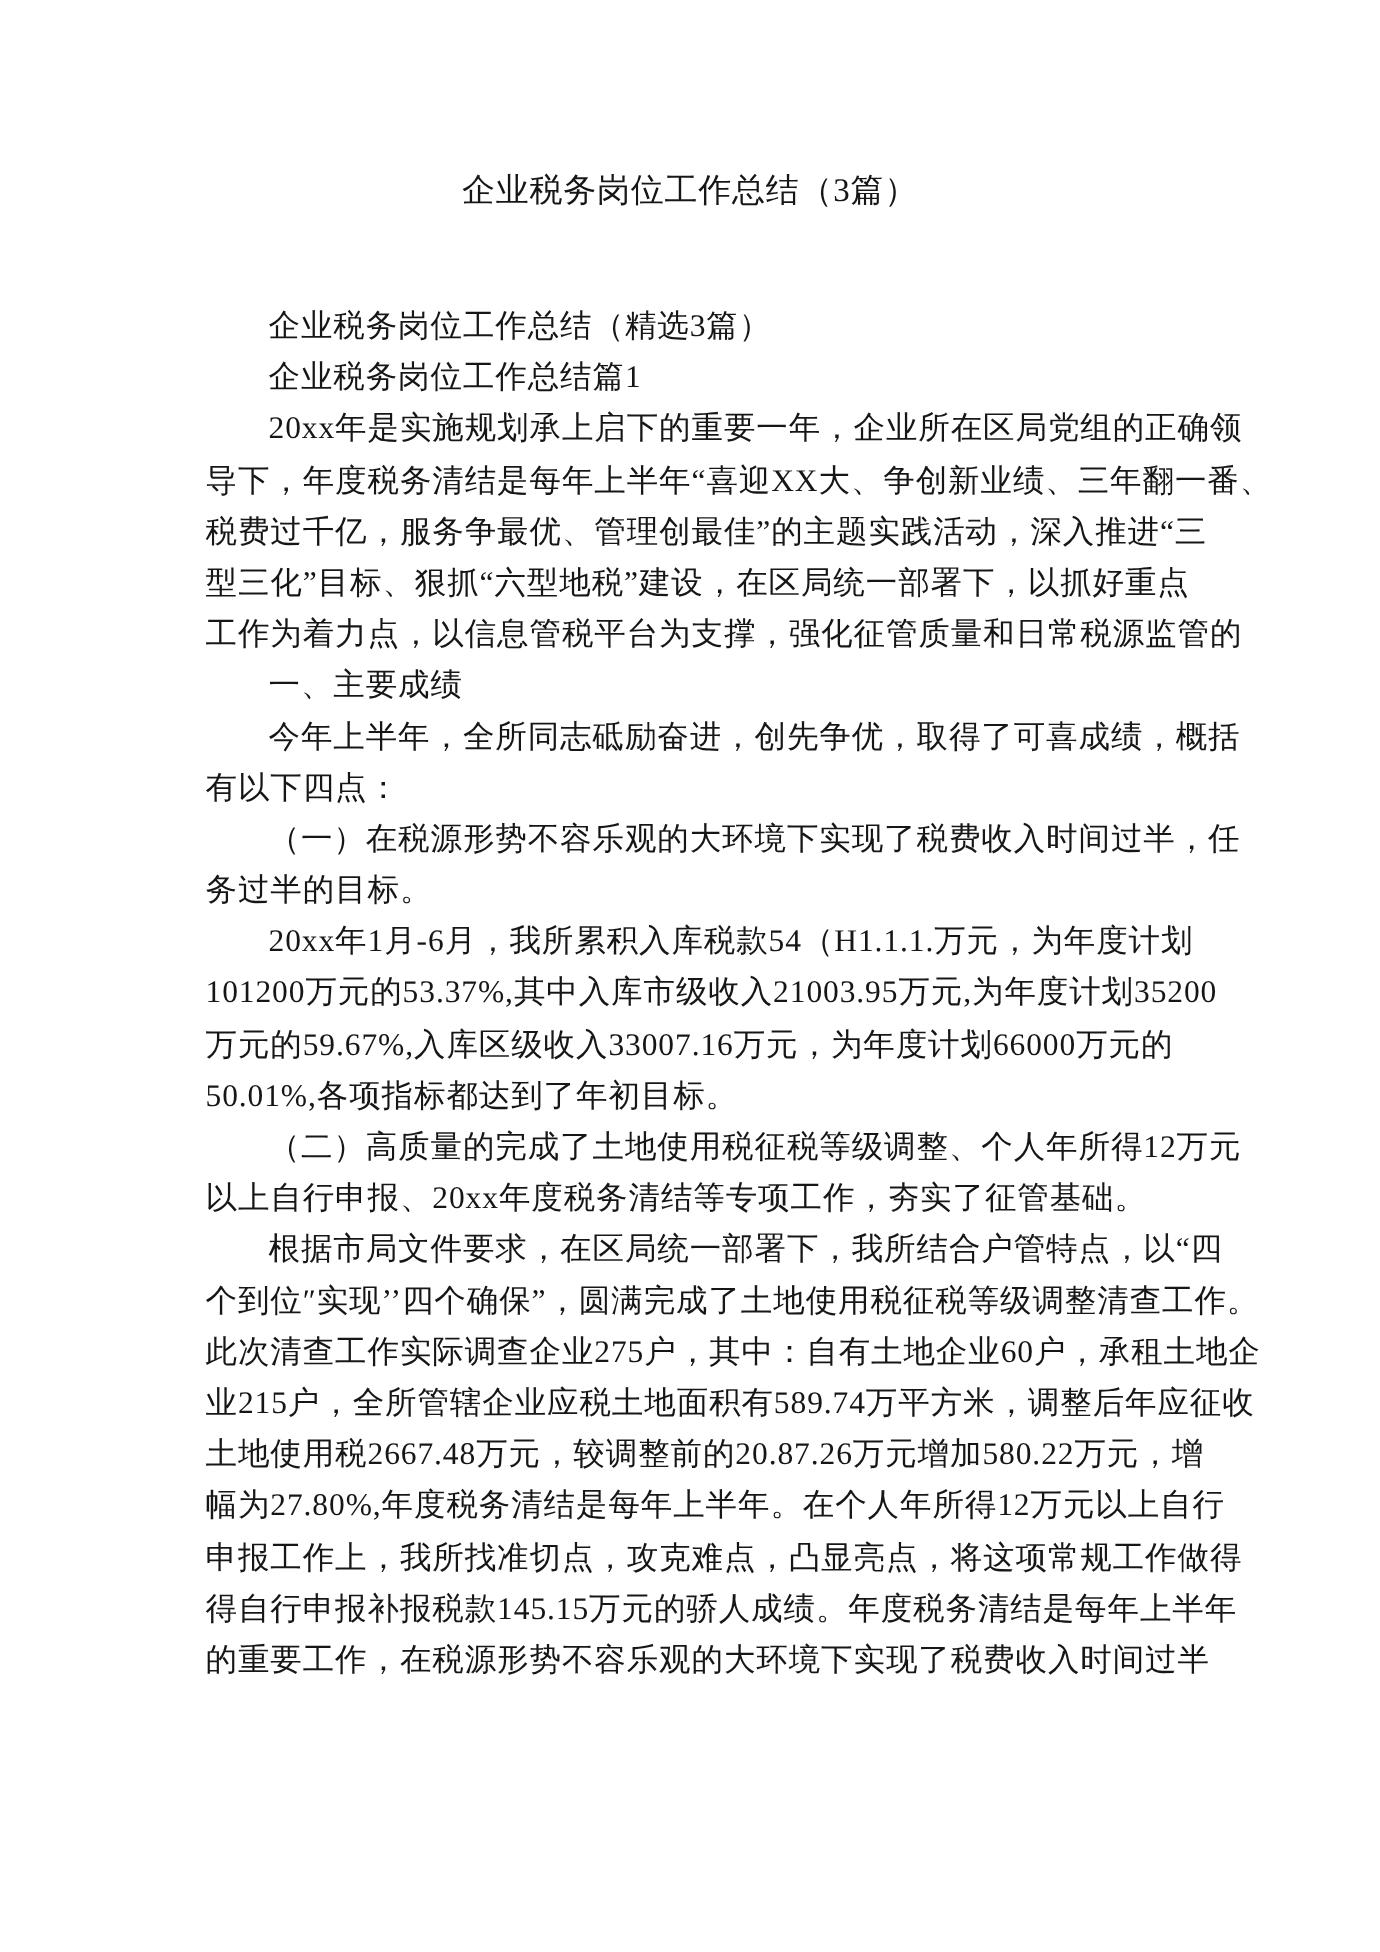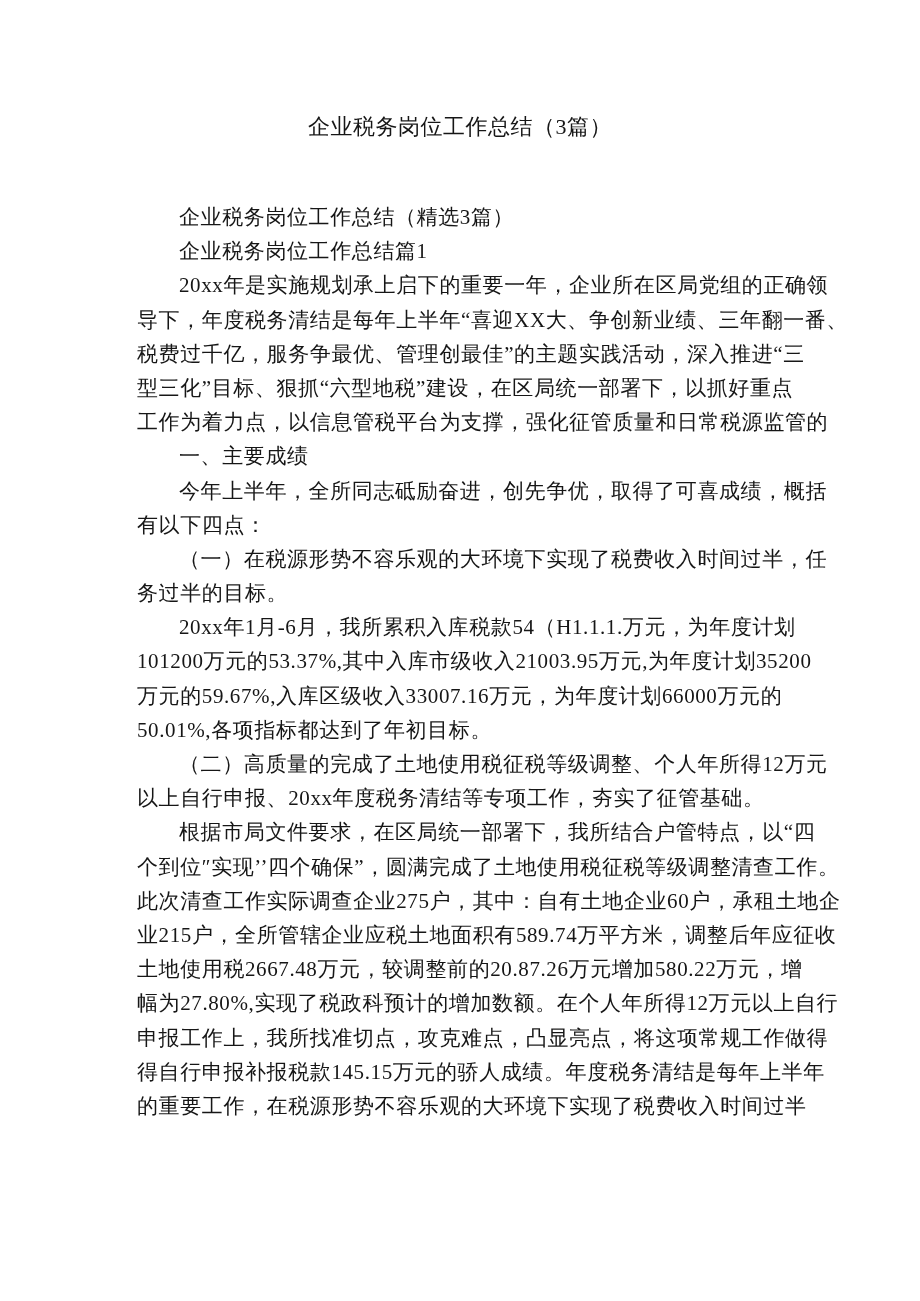--- a/index.html
+++ b/index.html
@@ -67,18 +67,18 @@
       <div class="line">101200万元的53.37%,其中入库市级收入21003.95万元,为年度计划35200</div>
       <div class="line">万元的59.67%,入库区级收入33007.16万元，为年度计划66000万元的</div>
       <div class="line">50.01%,各项指标都达到了年初目标。</div>
       <div class="line indent">（二）高质量的完成了土地使用税征税等级调整、个人年所得12万元</div>
       <div class="line">以上自行申报、20xx年度税务清结等专项工作，夯实了征管基础。</div>
       <div class="line indent">根据市局文件要求，在区局统一部署下，我所结合户管特点，以“四</div>
       <div class="line">个到位″实现’’四个确保”，圆满完成了土地使用税征税等级调整清查工作。</div>
       <div class="line">此次清查工作实际调查企业275户，其中：自有土地企业60户，承租土地企</div>
       <div class="line">业215户，全所管辖企业应税土地面积有589.74万平方米，调整后年应征收</div>
       <div class="line">土地使用税2667.48万元，较调整前的20.87.26万元增加580.22万元，增</div>
-      <div class="line">幅为27.80%,实现了税政科预计的增加数额。在个人年所得12万元以上自行</div>
+      <div class="line">幅为27.80%,年度税务清结是每年上半年。在个人年所得12万元以上自行</div>
       <div class="line">申报工作上，我所找准切点，攻克难点，凸显亮点，将这项常规工作做得</div>
       <div class="line">得自行申报补报税款145.15万元的骄人成绩。年度税务清结是每年上半年</div>
       <div class="line">的重要工作，在税源形势不容乐观的大环境下实现了税费收入时间过半</div>
     </div>
 </div>
 
 </body></html>

